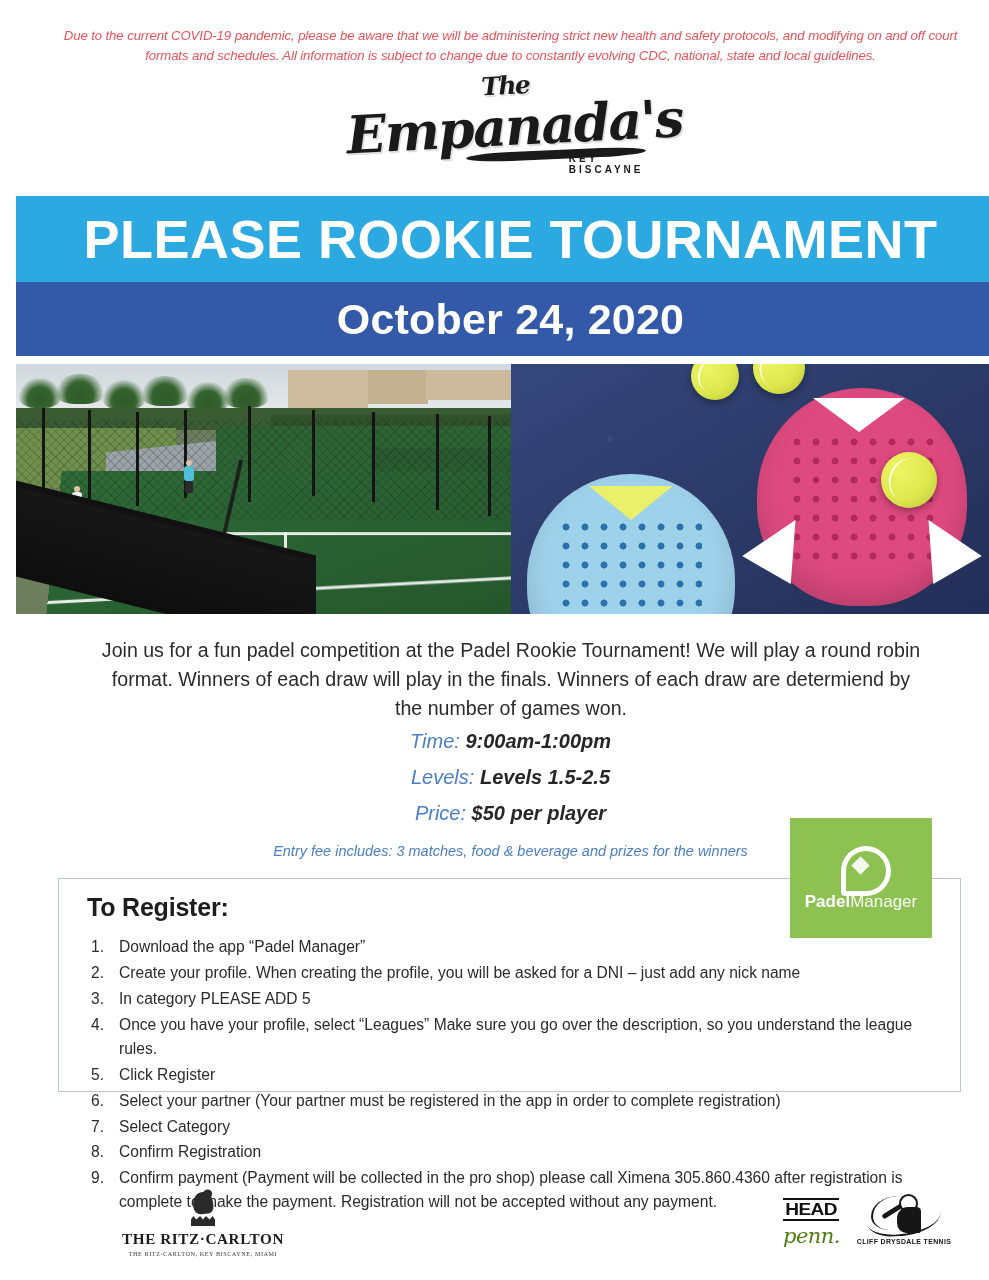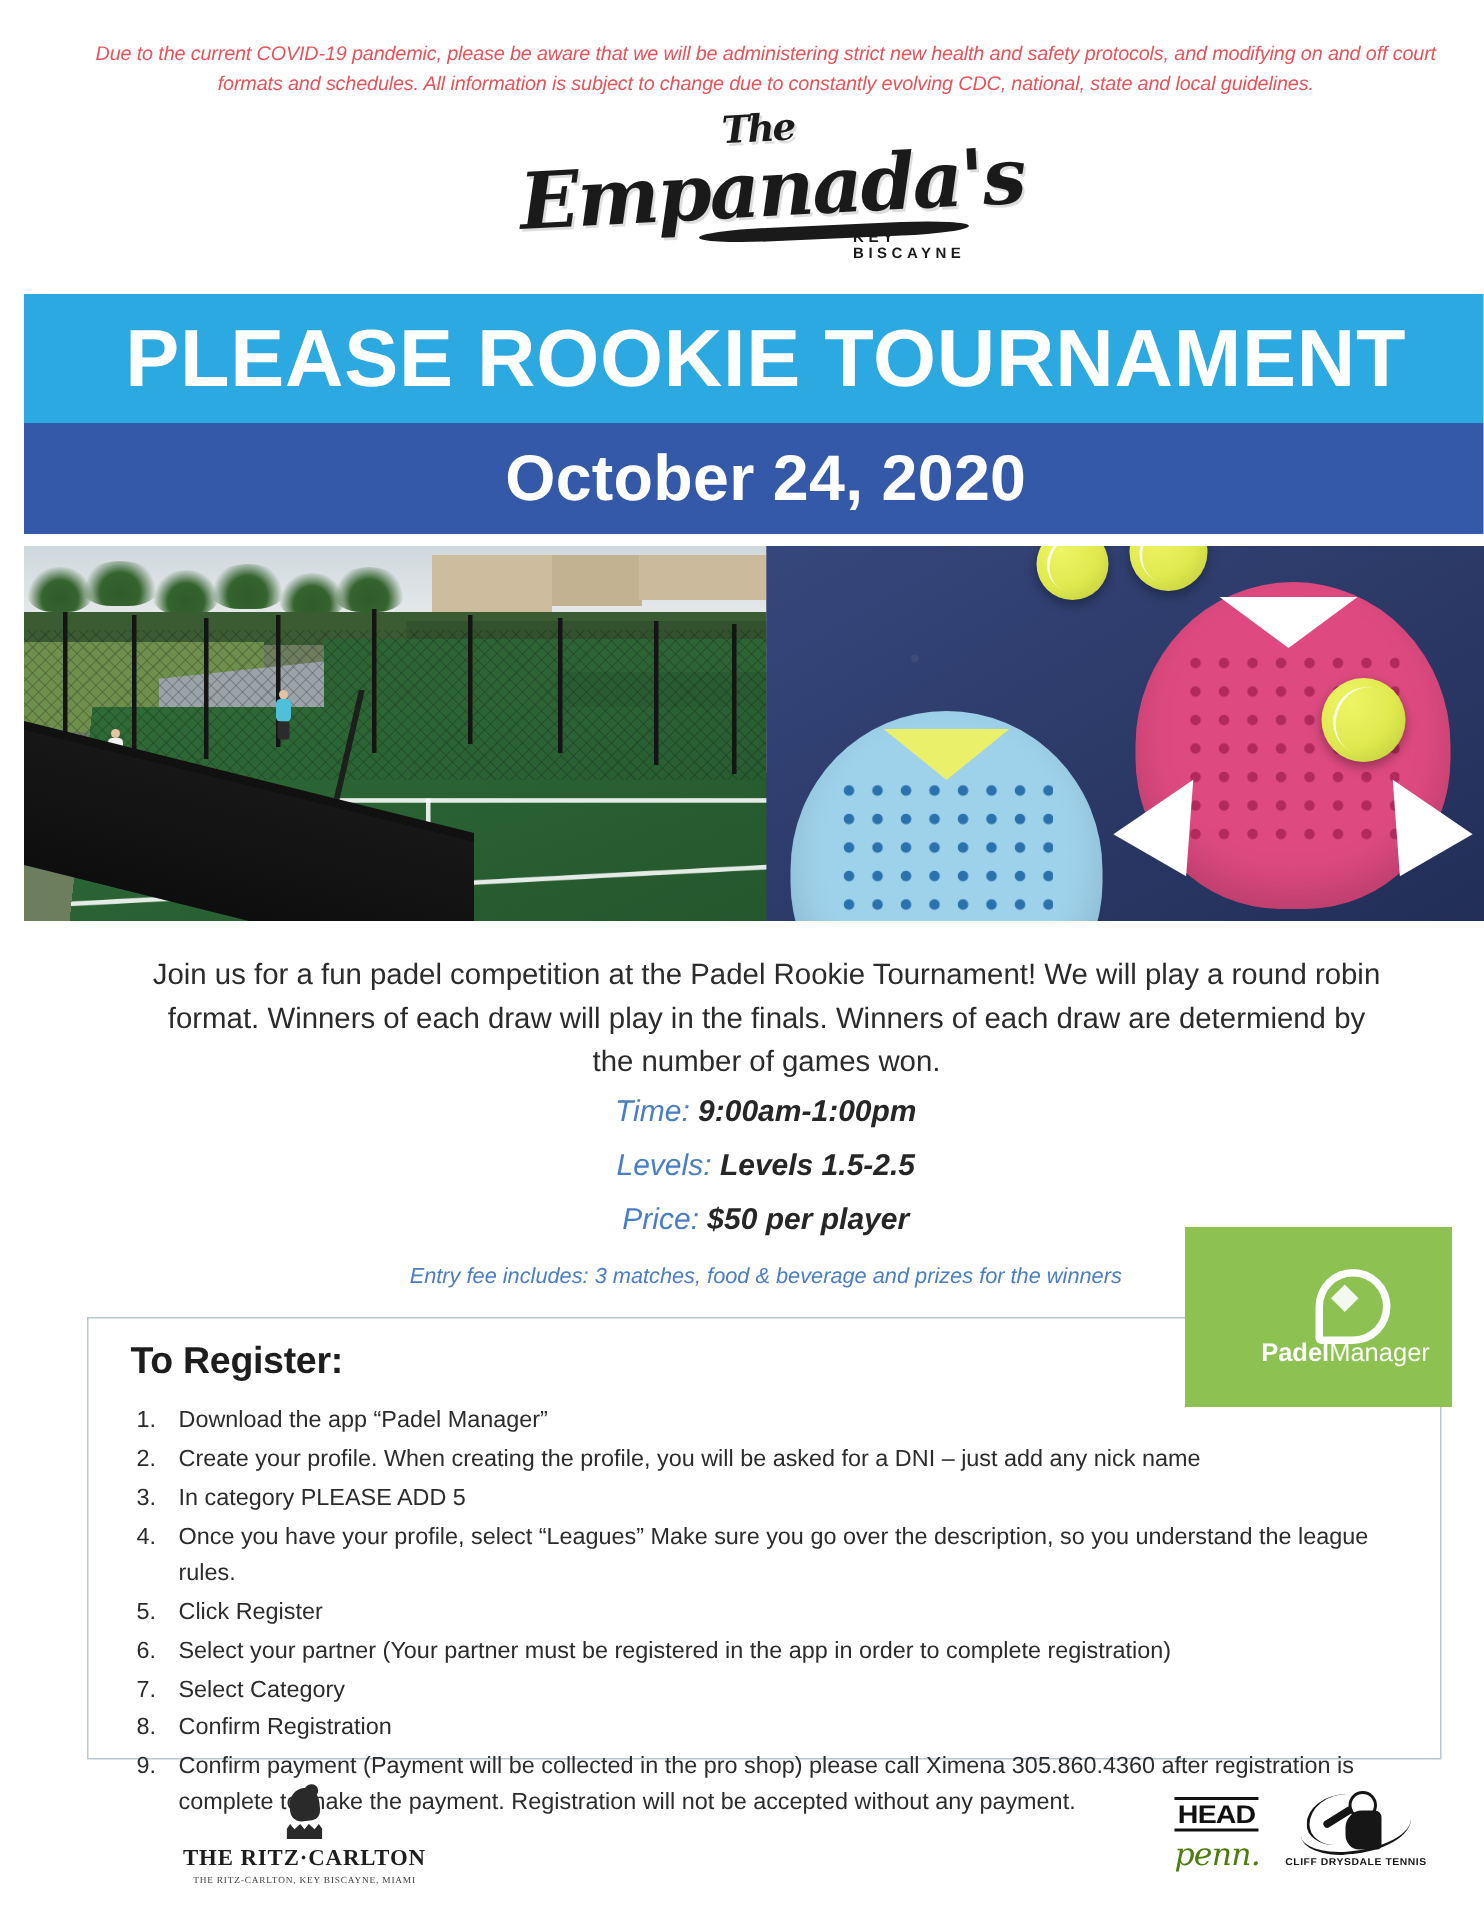--- a/index.html
+++ b/index.html
@@ -183,39 +183,39 @@
   .details .val{color:#262626;font-weight:700;}
   .entry{
     position:absolute;left:0;top:841px;width:989px;text-align:center;
     font-size:14.5px;font-style:italic;color:#4a7ec4;line-height:20px;
   }
 
   
   .pm-badge{
     position:absolute;left:774px;top:818px;width:142px;height:120px;
     background:#8dc252;z-index:6;
-    display:flex;flex-direction:column;align-items:center;justify-content:center;padding-left:36px;
+    display:flex;flex-direction:column;align-items:center;justify-content:center;
   }
   .pm-pin{position:relative;width:40px;height:42px;margin-bottom:4px;}
   .pm-pin .outer{
     position:absolute;left:0;top:0;width:40px;height:40px;
     border:5px solid #ffffff;border-radius:50% 50% 50% 4px;
   }
   .pm-pin .dia{
     position:absolute;left:13px;top:13px;width:13px;height:13px;
     background:#ffffff;transform:rotate(45deg);
     opacity:.9;
   }
   .pm-text{font-size:17px;line-height:19px;color:#ffffff;white-space:nowrap;}
   .pm-text b{font-weight:700;}
   .pm-text span{font-weight:400;opacity:.95;}
 
   
   .regbox{
-    position:absolute;left:42px;top:878px;width:903px;height:295px;
+    position:absolute;left:42px;top:878px;width:903px;height:214px;
     border:1.6px solid #b9c7cf;
     background:#fff;
     box-sizing:border-box;
   }
   .reg-title{
     position:absolute;left:28px;top:14px;
     font-size:25px;font-weight:700;color:#1d1d1d;letter-spacing:-0.2px;
   }
   .reg-list{
     position:absolute;left:18px;top:56px;width:866px;

